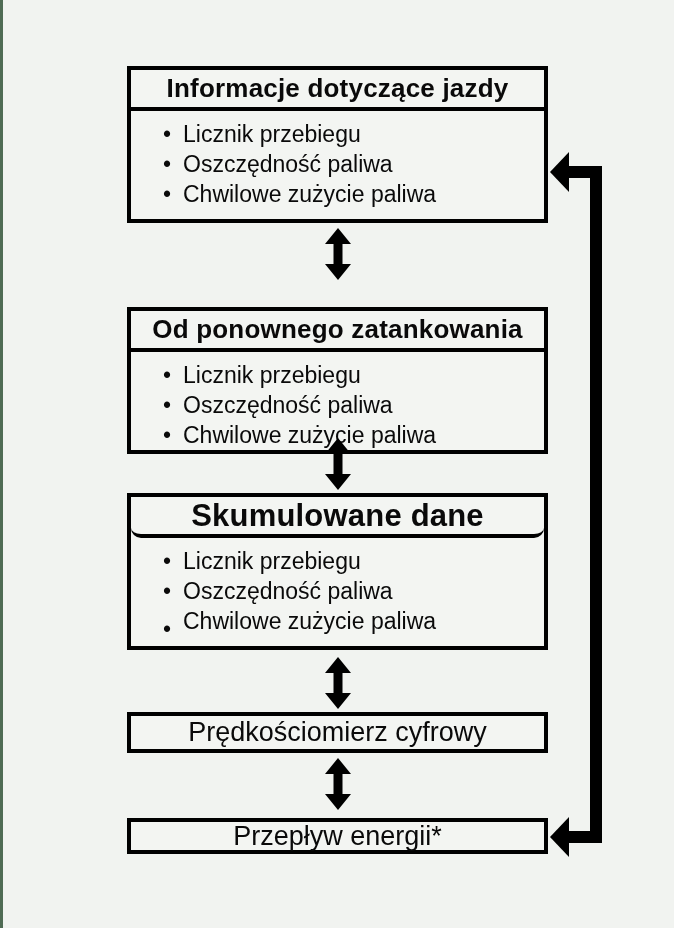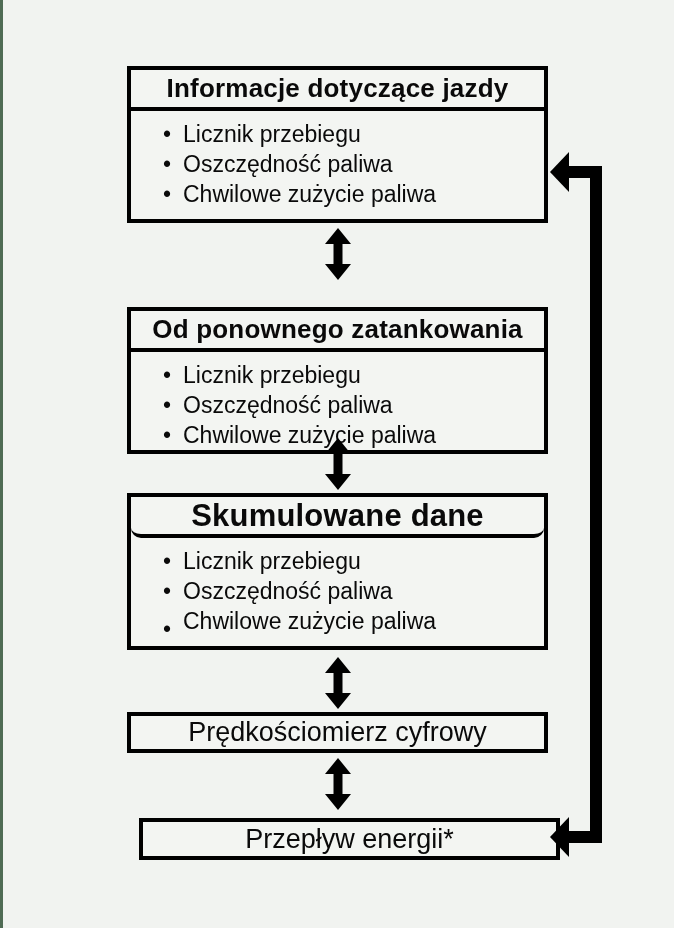--- a/index.html
+++ b/index.html
@@ -72,21 +72,21 @@
   }
   .simple-label {
     font-size: 27px;
     white-space: nowrap;
   }
 
   #box-driving  { top: 66px;  height: 157px; }
   #box-refuel   { top: 283px; height: 147px; margin-top: 24px; }
   #box-cumulative { top: 493px; height: 157px; }
   #box-speedo   { top: 712px; }
-  #box-energy   { top: 818px; height: 42px; margin-left: 12px; }
+  #box-energy   { top: 818px; height: 36px; }
 
   
   .v-arrow {
     position: absolute;
     left: 322px;
     width: 32px;
     height: 52px;
   }
   #arrow-1 { top: 228px; }
   #arrow-2 { top: 438px; }

